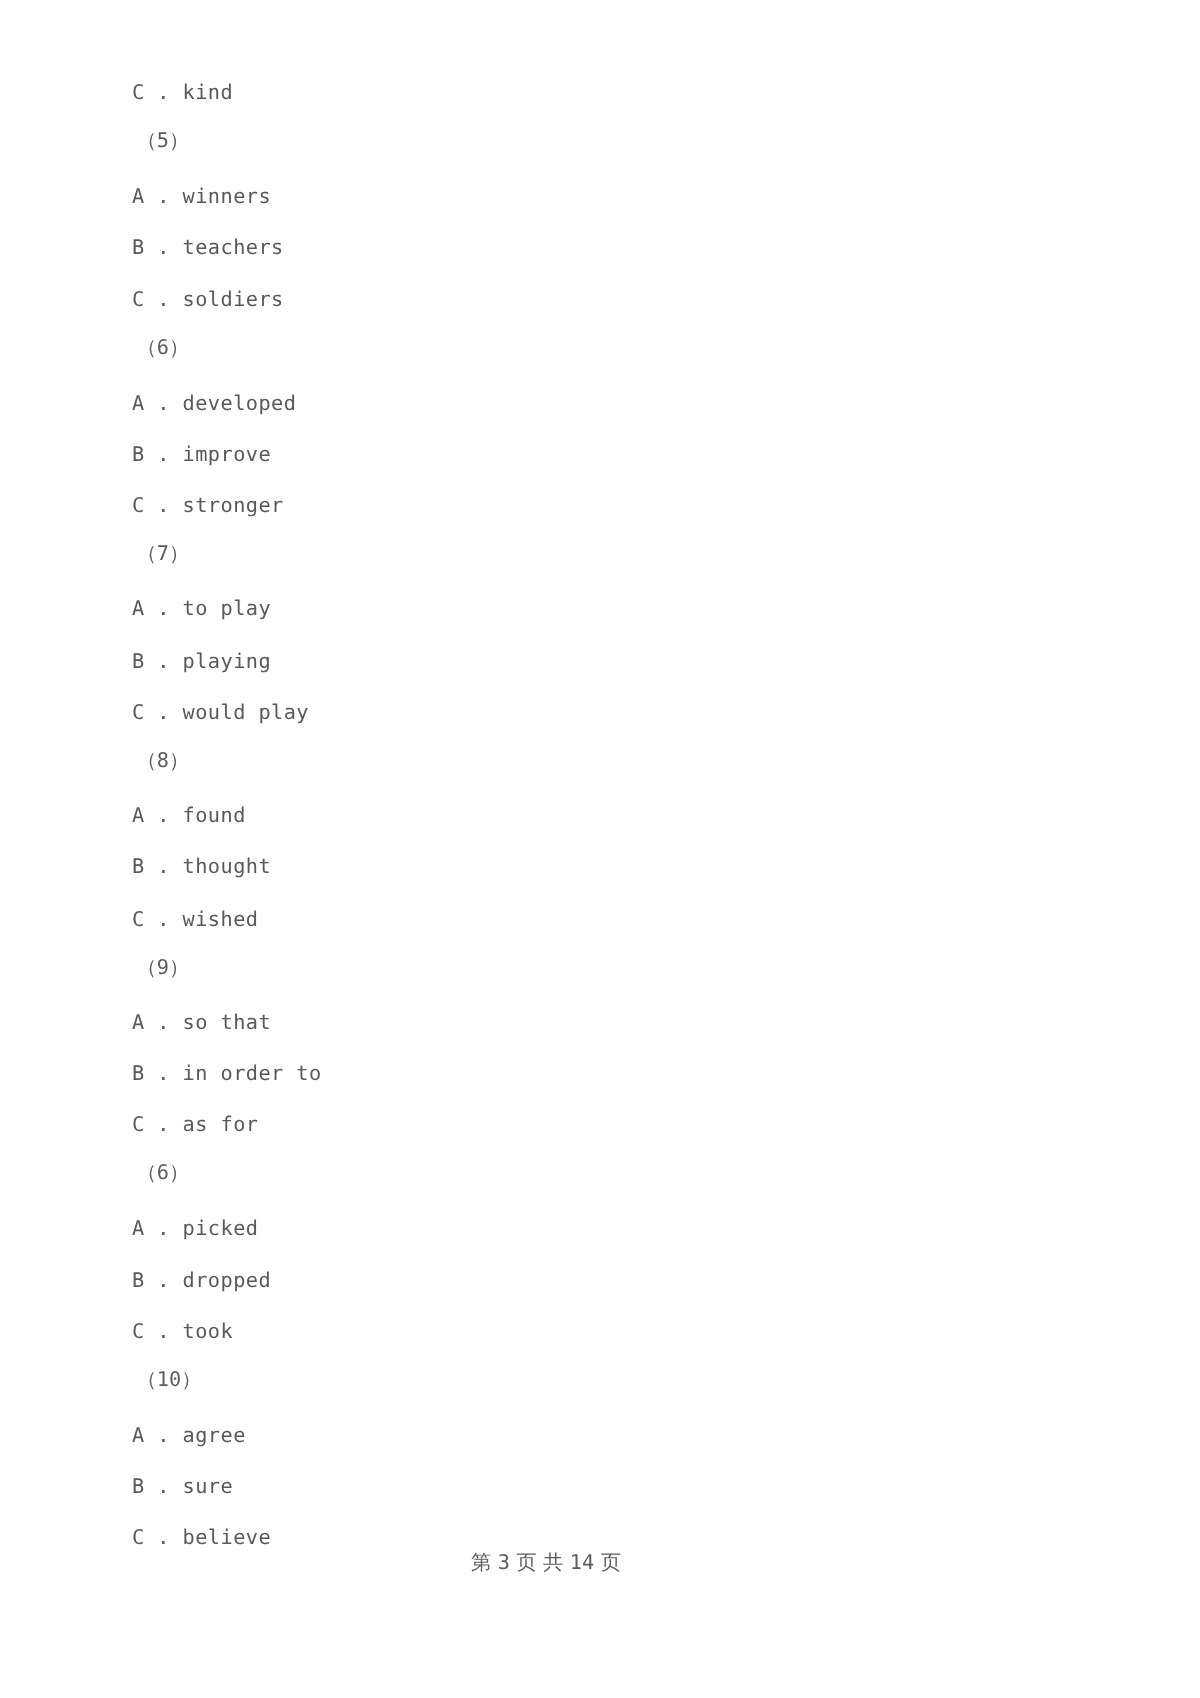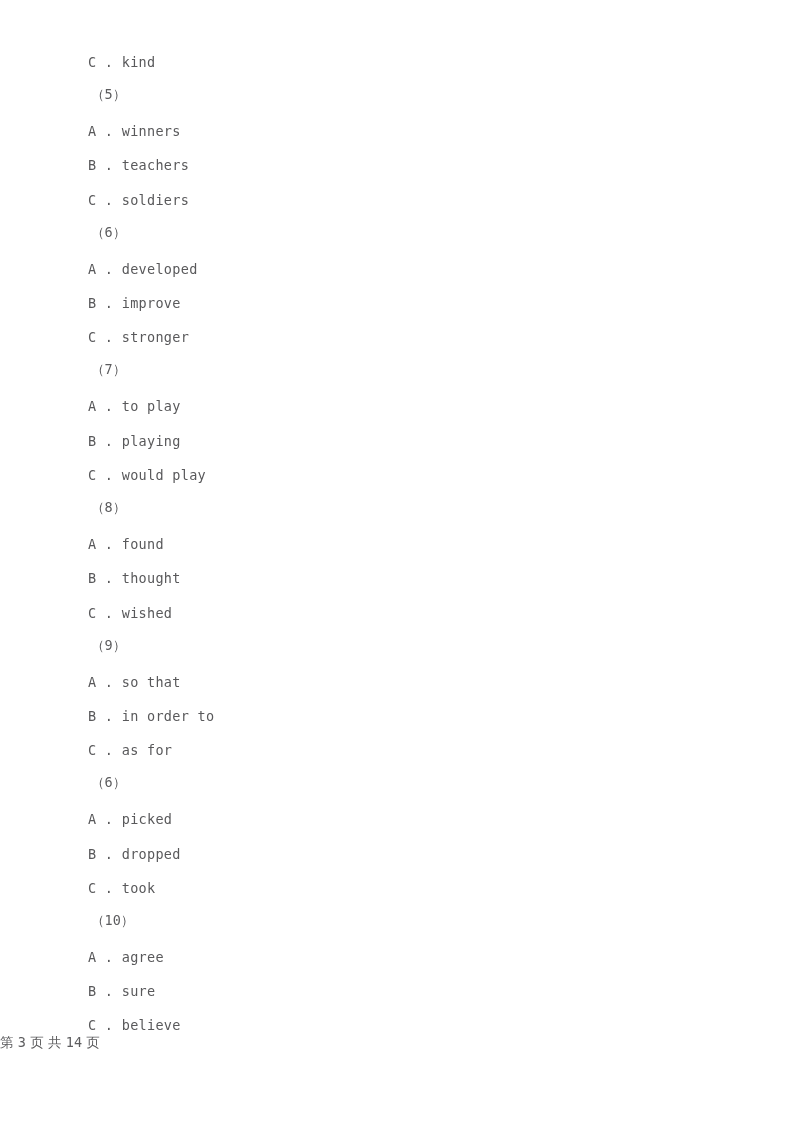--- a/index.html
+++ b/index.html
@@ -49,26 +49,27 @@
   }
   .line.qnum .pnum {
     font-family: "DejaVu Sans Mono", "Liberation Mono", monospace;
     font-size: 13.5px;
   }
   #footer {
     position: absolute;
     left: 0;
     top: 1032px;
     width: 696px;
-    text-align: left;
+    text-align: center;
     color: #5d5d5f;
     font-size: 13.5px;
     line-height: 20px;
     white-space: pre;
     font-family: "DejaVu Sans", "Liberation Sans", sans-serif;
+    padding-left: 16px;
   }
   #footer .fnum {
     font-family: "DejaVu Sans Mono", "Liberation Mono", monospace;
   }
 </style>
 </head>
 <body>
 
 <div id="page">
 

